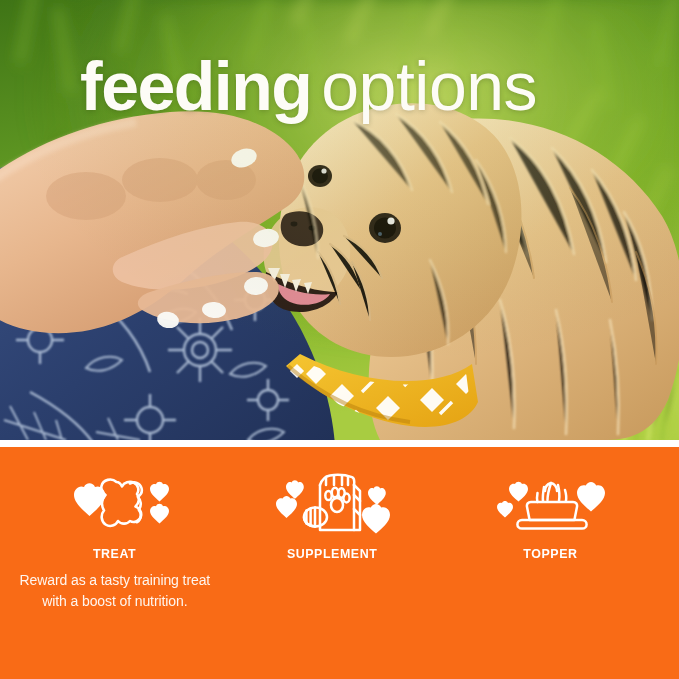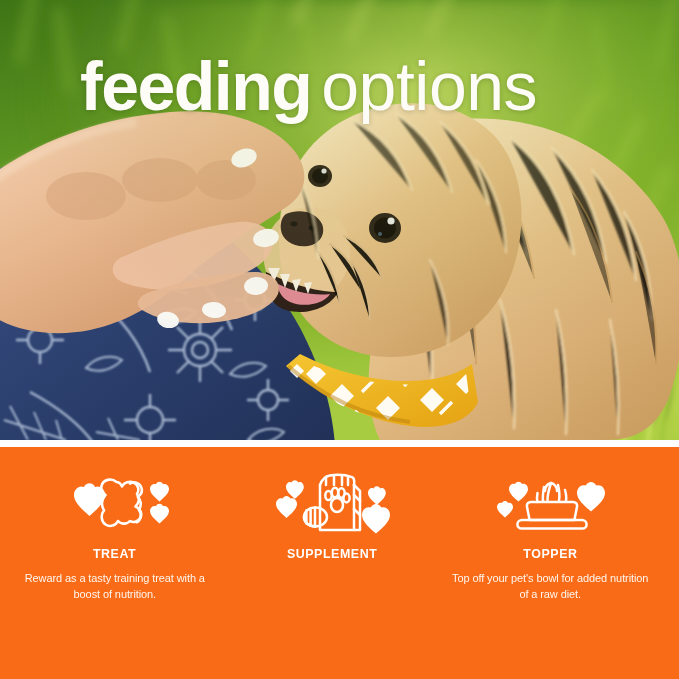--- a/index.html
+++ b/index.html
@@ -102,21 +102,21 @@
     margin-top: 11px;
     color: #ffffff;
     font-size: 13.5px;
     font-weight: 700;
     letter-spacing: 0.6px;
     transform: scaleX(0.92);
   }
   .col-body {
     margin-top: 9px;
     color: #fff6ef;
-    font-size: 11px;
+    font-size: 14px;
     font-weight: 400;
     line-height: 1.47;
     letter-spacing: -0.1px;
     max-width: 200px;
   }
   .col-wide .col-body { max-width: 216px; }
 </style>
 </head>
 <body>
 
@@ -504,17 +504,16 @@
             <path d="M62 10 C65.4 10.6 68 14 68 18 M62 10 C58.6 11 56 14 56 18"></path>
 
             <path d="M42 29 L84 29 C87 29 88.5 31 88 33.8 L85.4 47 L40.6 47 L38 33.8 C37.5 31 39 29 42 29 Z"></path>
 
             <path d="M33 47 L93 47 C95.8 47 97.6 49 97.6 51.4 C97.6 53.8 95.8 55.6 93 55.6
                      L33 55.6 C30.2 55.6 28.4 53.8 28.4 51.4 C28.4 49 30.2 47 33 47 Z"></path>
           </g>
         </svg>
       </div>
       <div class="col-title">TOPPER</div>
-      <div class="col-body">Top off your pet's bowl for added nutrition of a raw diet.</div>
     </div>
 
   </div>
 </div>
 
 </body></html>

